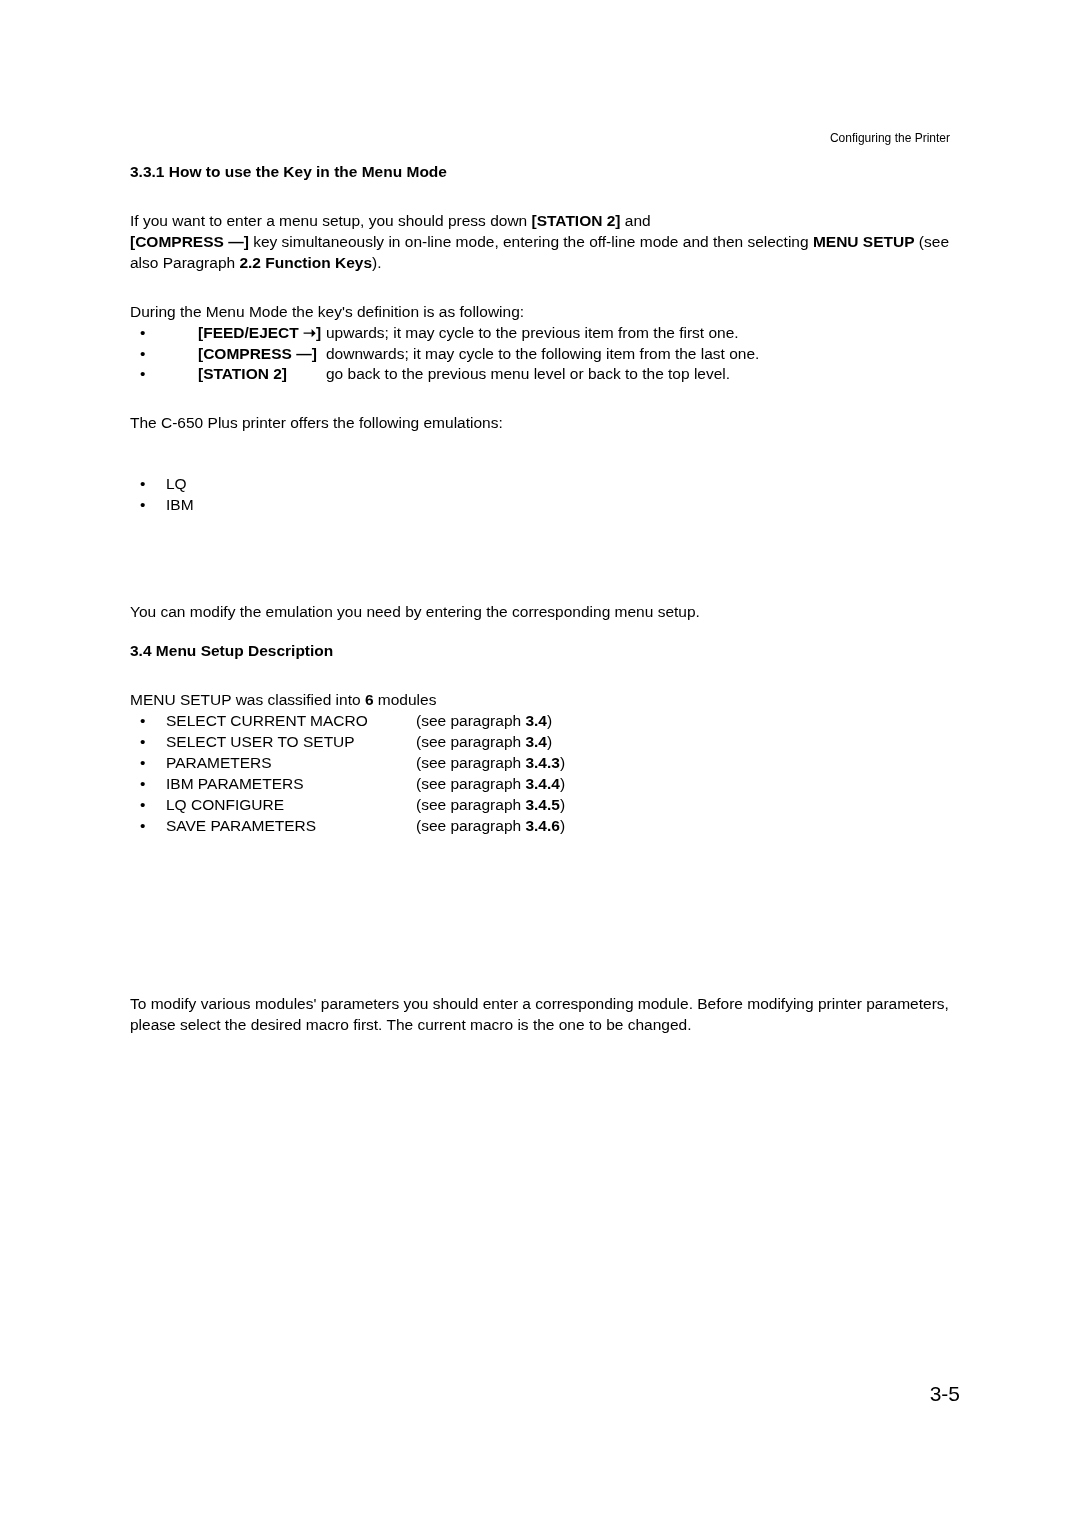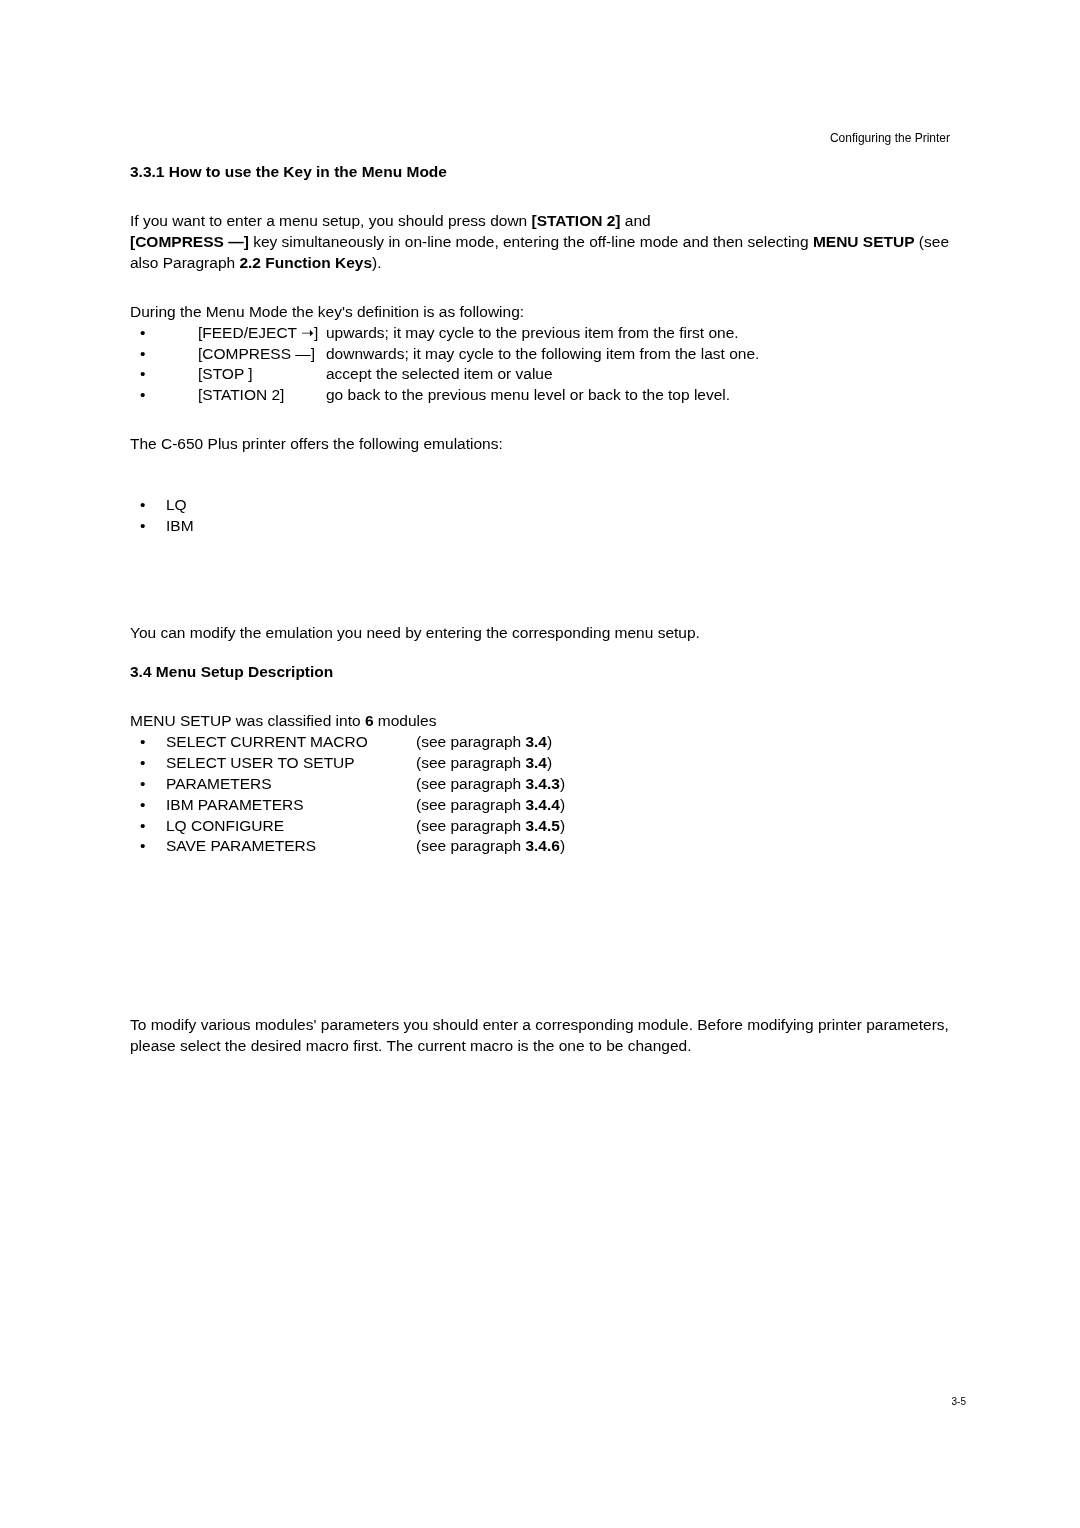--- a/index.html
+++ b/index.html
@@ -51,32 +51,32 @@
     }
     ul.bullets li::before {
       content: "•";
       position: absolute;
       left: 10px;
       top: 0;
     }
     .keydef-label {
       display: inline-block;
       width: 160px;
-      font-weight: normal;
+      font-weight: bold;
       padding-left: 32px;
     }
     .module-label {
       display: inline-block;
       width: 250px;
     }
     .page-num {
       position: absolute;
       bottom: 120px;
-      right: 114px;
-      font-size: 10px;
+      right: 120px;
+      font-size: 21px;
       margin-top: 42px;
     }
     .spacer-med { height: 18px; }
     .spacer-large { height: 40px; }
   </style>
 </head>
 <body>
 
 <div class="header-right">Configuring the Printer</div>
 
@@ -88,21 +88,20 @@
       <span>If you want to enter a menu setup, you should press down </span><span class="bold">[STATION 2]</span><span> and </span><br>
       <span class="bold">[COMPRESS —]</span><span> key simultaneously in on-line mode, entering the off-line mode and then selecting </span><span class="bold">MENU SETUP</span><span> (see also Paragraph </span><span class="bold">2.2 Function Keys</span><span>).</span>
     </p>
   </div>
 
   <div class="para-block">
     <p>During the Menu Mode the key's definition is as following:</p>
     <ul class="bullets">
       <li><span class="keydef-label">[FEED/EJECT ➝]</span><span>upwards; it may cycle to the previous item from the first one.</span></li>
       <li><span class="keydef-label">[COMPRESS —]</span><span>downwards; it may cycle to the following item from the last one.</span></li>
-      <li><span class="keydef-label">[STOP   ]</span><span>accept the selected item or value</span></li>
       <li><span class="keydef-label">[STATION 2]</span><span>go back to the previous menu level or back to the top level.</span></li>
     </ul>
   </div>
 
 
   <div>
     <p>The C-650 Plus printer offers the following emulations:</p>
   </div>
 
   <div class="spacer-large"></div>

